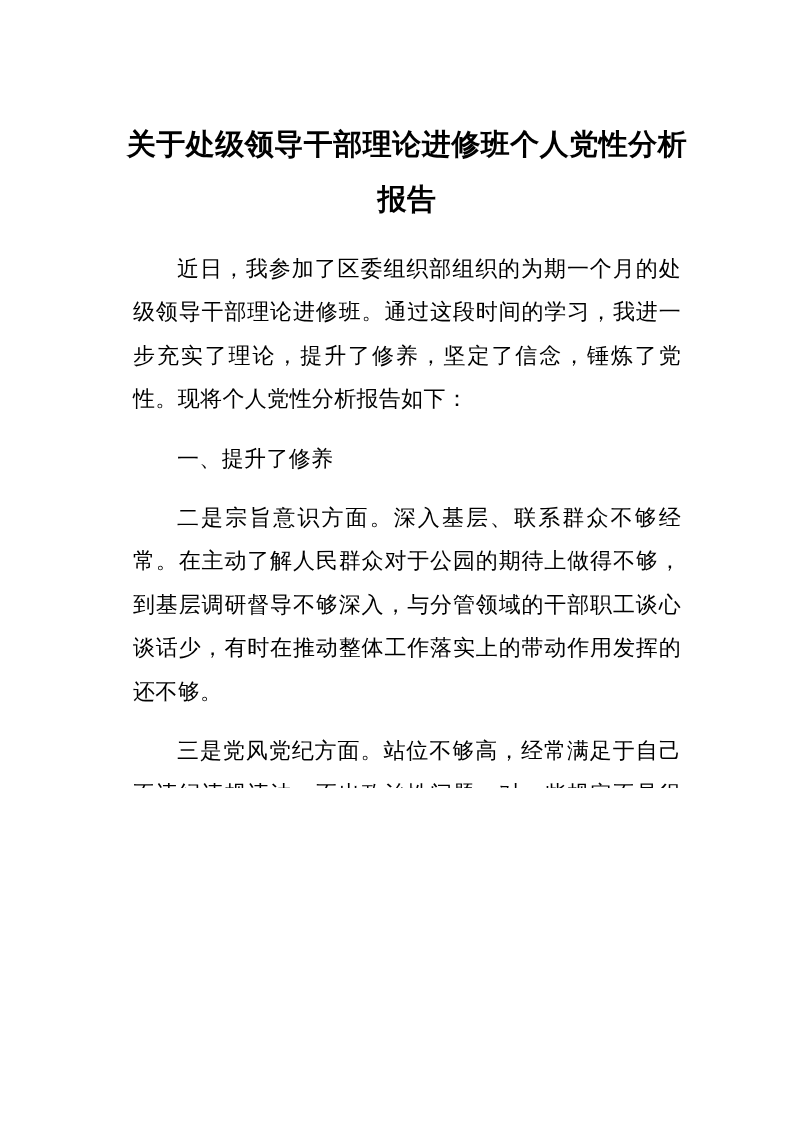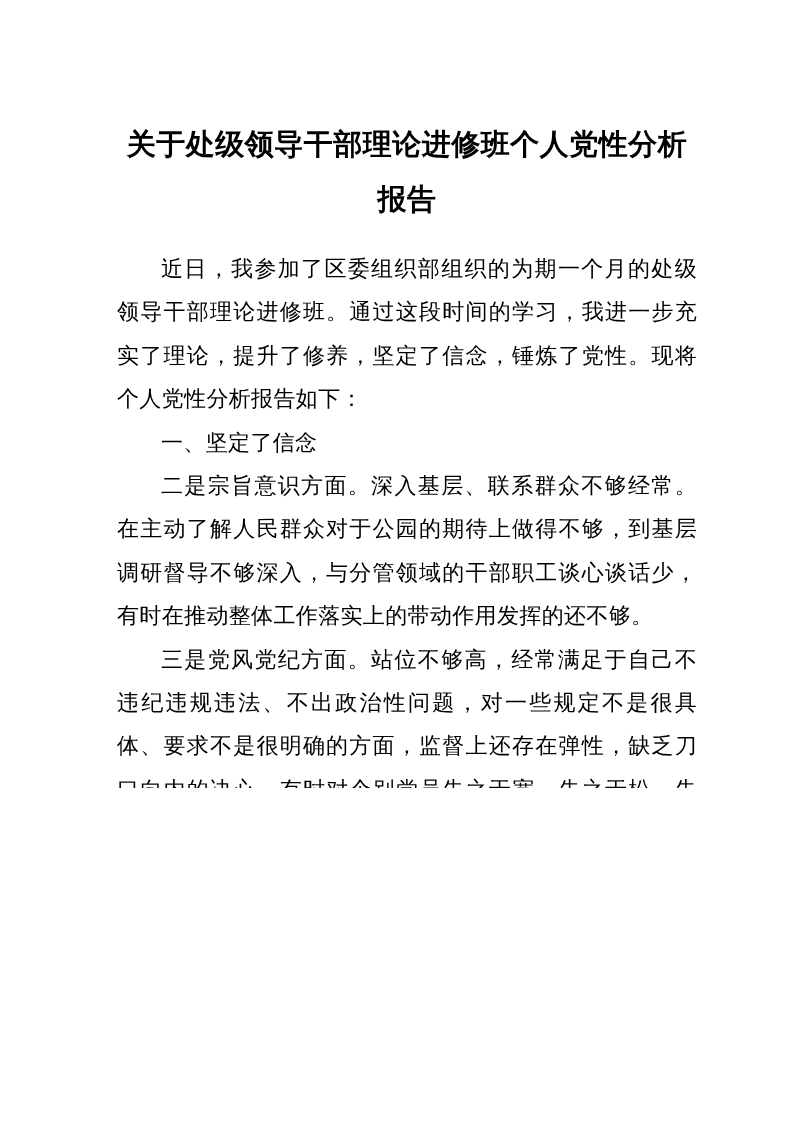--- a/index.html
+++ b/index.html
@@ -24,36 +24,36 @@
   }
   .doc-title {
     margin: 0 0 20px 0;
     font-size: 29px;
     font-weight: 700;
     line-height: 55px;
     text-align: center;
     letter-spacing: 0.5px;
   }
   .doc-body p {
-    margin: 0;
+    margin: 16px;
     font-size: 22px;
     line-height: 43.4px;
     letter-spacing: 0.35px;
     text-align: justify;
     text-indent: 2em;
     word-break: break-all;
   }
 </style>
 </head>
 <body>
 
 <div class="page">
   <div class="content">
     <h1 class="doc-title">关于处级领导干部理论进修班个人党性分析报告</h1>
     <div class="doc-body">
       <p>近日，我参加了区委组织部组织的为期一个月的处级领导干部理论进修班。通过这段时间的学习，我进一步充实了理论，提升了修养，坚定了信念，锤炼了党性。现将个人党性分析报告如下：</p>
-      <p>一、坚定了信念</p>
+      <p>一、提升了修养</p>
       <p>二是宗旨意识方面。深入基层、联系群众不够经常。在主动了解人民群众对于公园的期待上做得不够，到基层调研督导不够深入，与分管领域的干部职工谈心谈话少，有时在推动整体工作落实上的带动作用发挥的还不够。</p>
       <p>三是党风党纪方面。站位不够高，经常满足于自己不违纪违规违法、不出政治性问题，对一些规定不是很具体、要求不是很明确的方面，监督上还存在弹性，缺乏刀口向内的决心。有时对个别党员失之于宽、失之于松、失之于软，没有真正放下脸来批评教育，也只是找来谈谈话提醒提醒。</p>
       <p>四是工作作风方面。工作作风抓的不严不细，对一些思</p>
     </div>
   </div>
 </div>
 
 </body></html>

